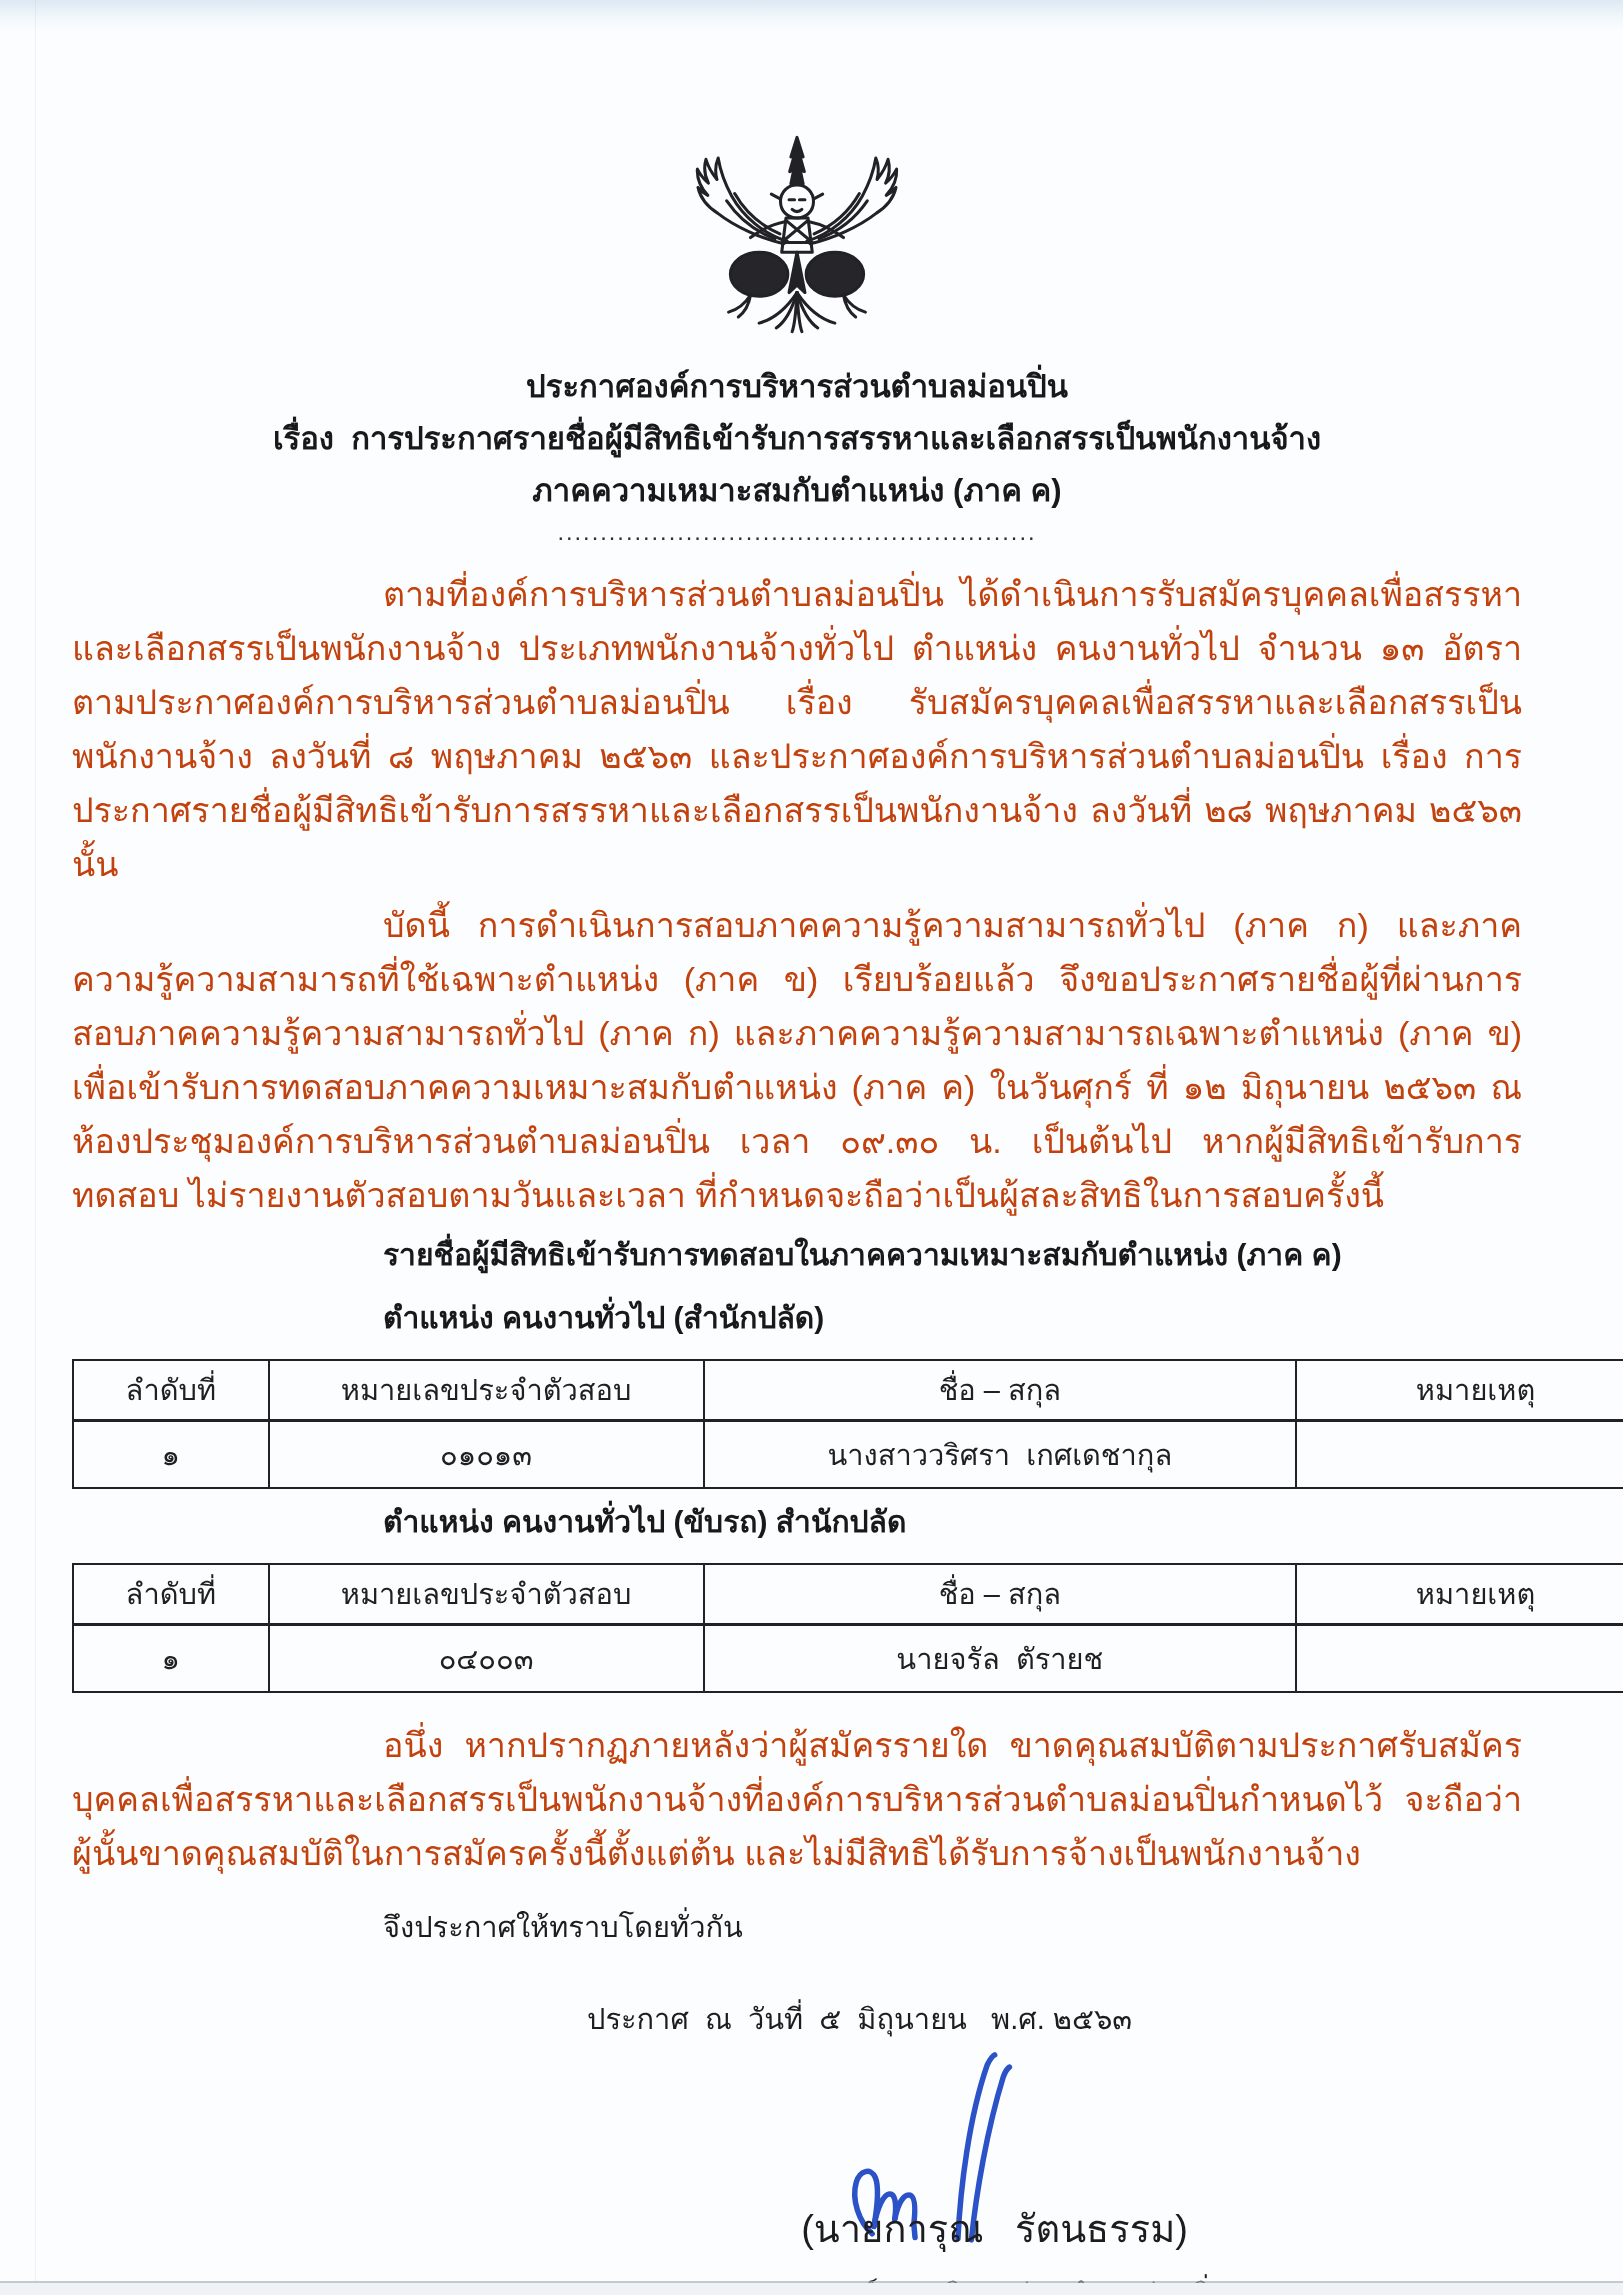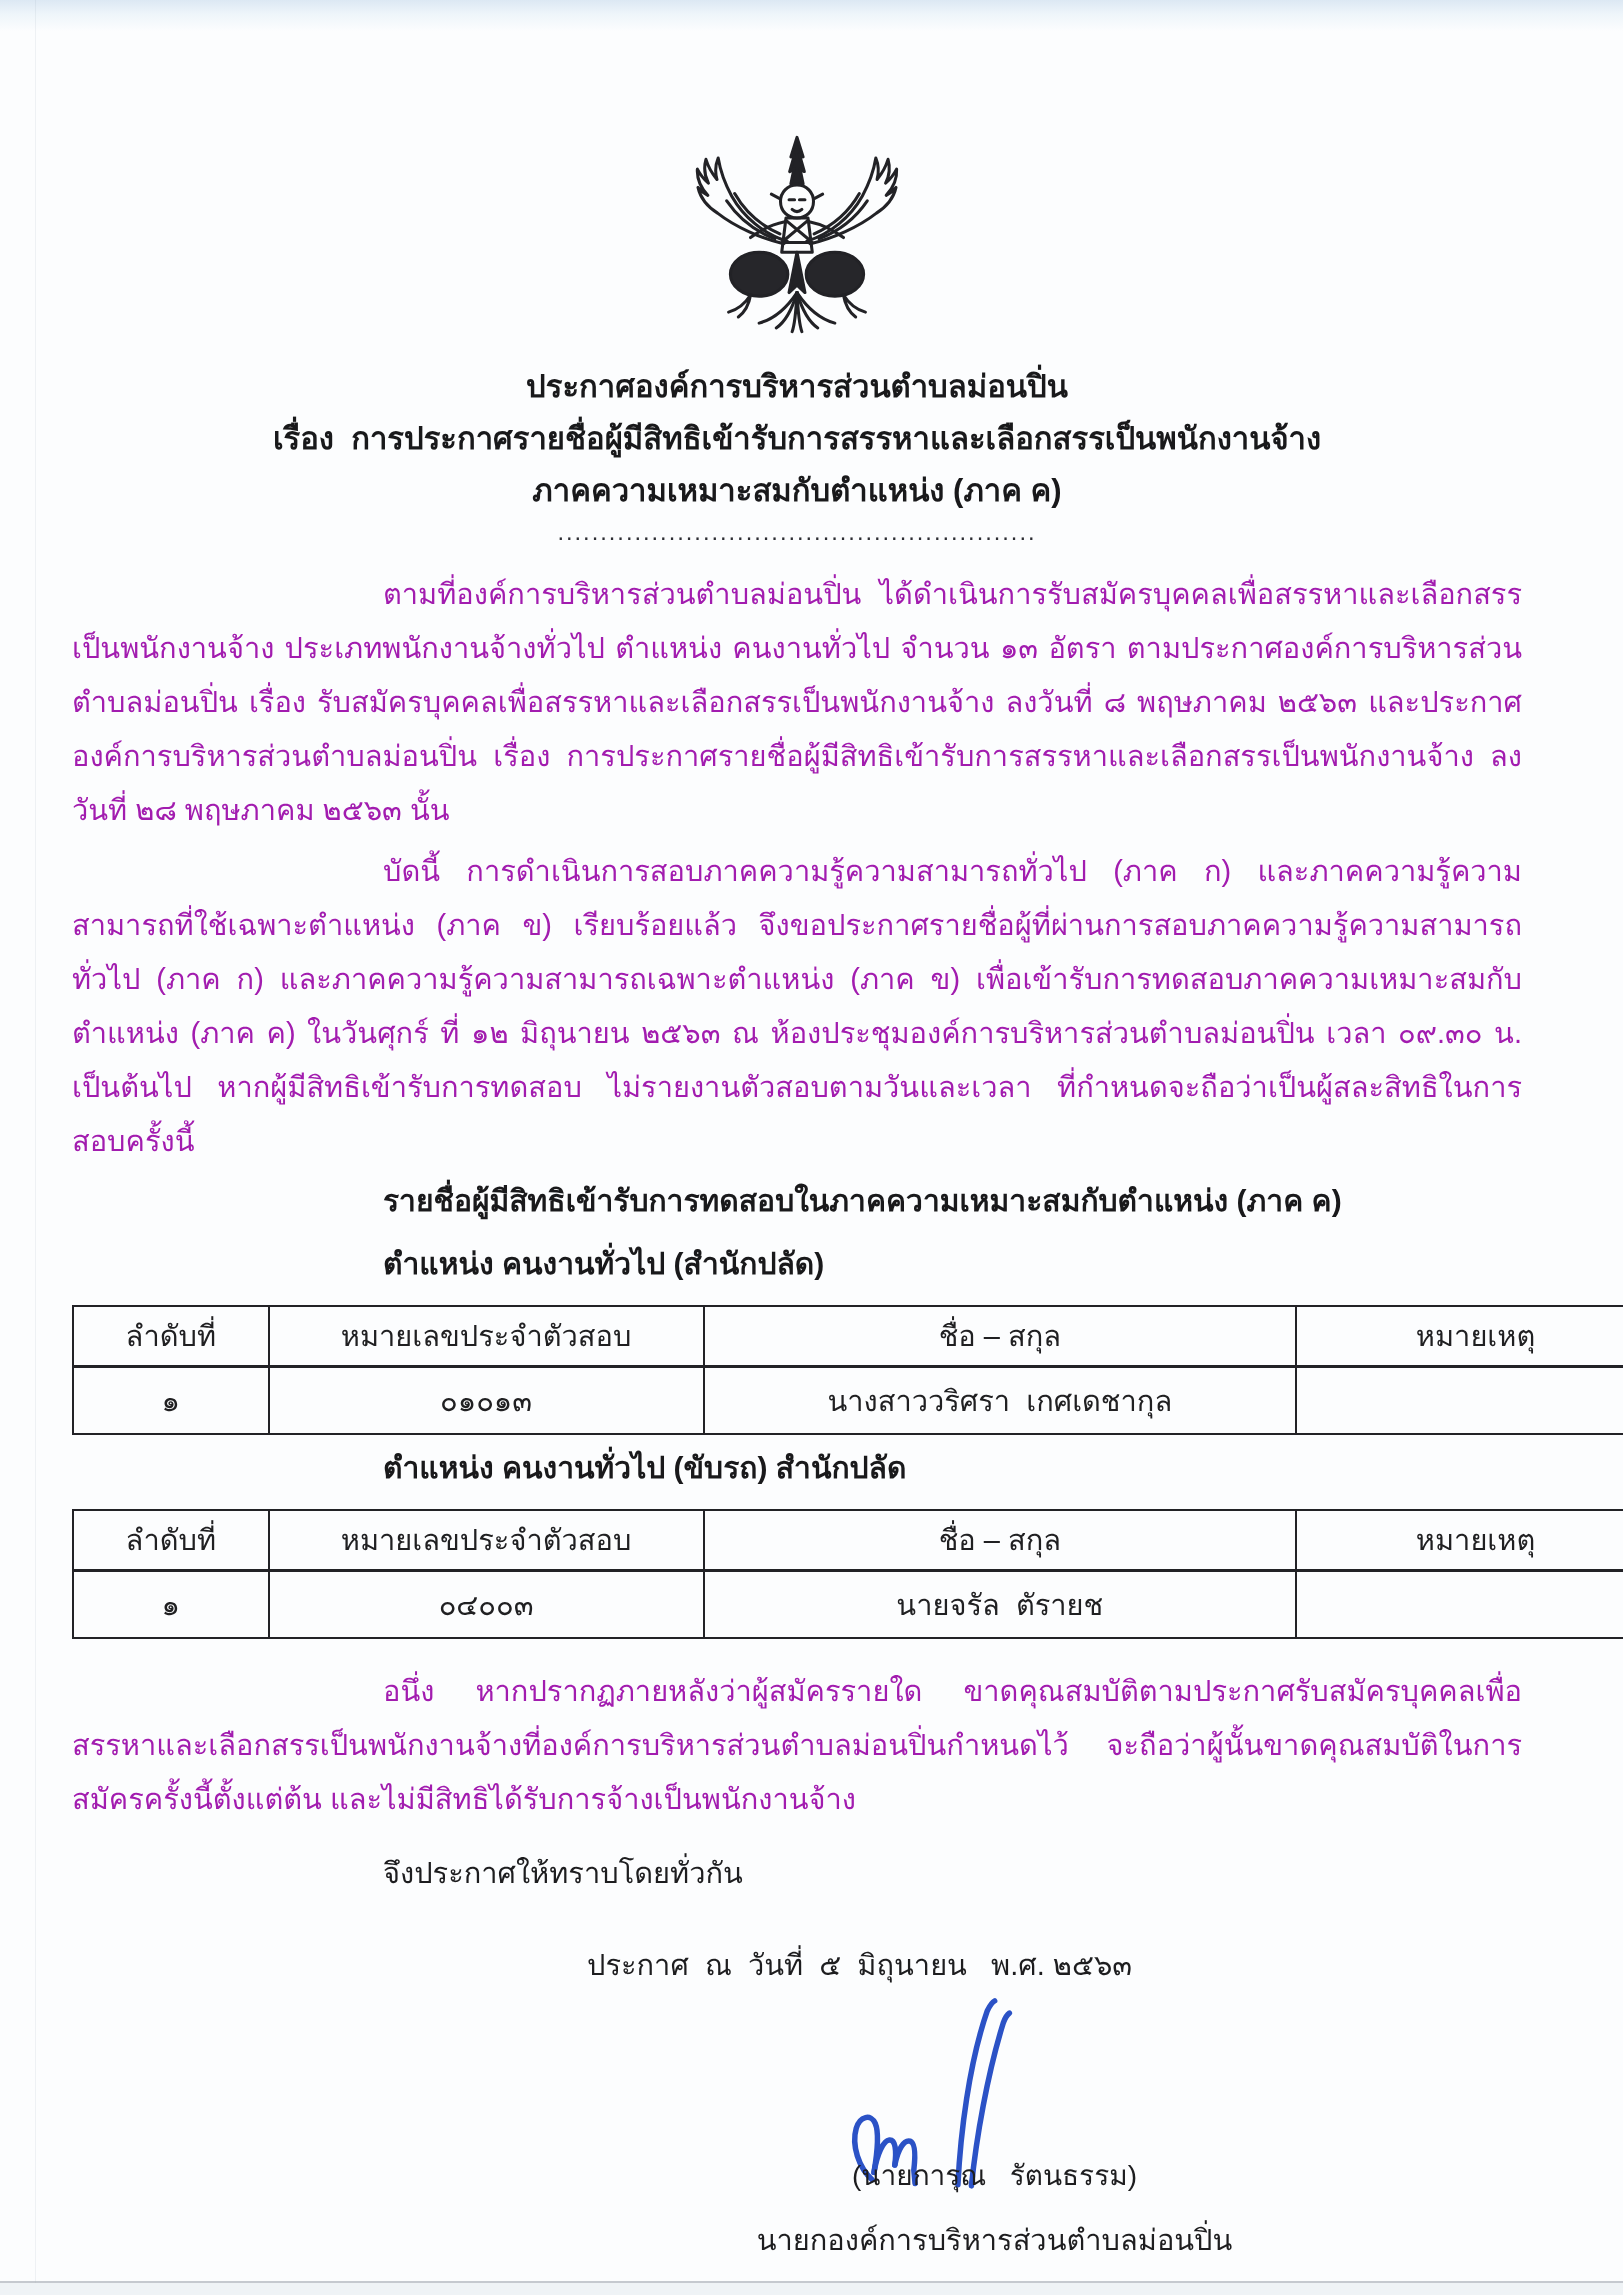--- a/index.html
+++ b/index.html
@@ -18,21 +18,21 @@
   .scan-left{position:absolute;left:35px;top:0;bottom:0;width:1.3px;background:rgba(140,155,170,.12);}
 
   .content{position:absolute;left:72px;top:0;width:1450px;}
 
   .emblem-wrap{margin-top:130px;height:222px;display:flex;justify-content:center;align-items:flex-start;}
 
   .title-block{margin-top:9.2px;text-align:center;font-weight:bold;font-size:31px;line-height:52px;color:#19191b;}
   .title-line{white-space:pre-wrap;}
   .dots-row{text-align:center;height:35px;line-height:30px;font-size:23.6px;letter-spacing:2px;color:#2d2d33;overflow:hidden;}
 
-  .para{font-size:29px;line-height:54px;text-align:justify;text-indent:311px;color:#a21caf;}
+  .para{font-size:34px;line-height:54px;text-align:justify;text-indent:311px;color:#c2410c;}
   .p1{margin:14.4px 0 0 0;}
   .p2{margin:7.9px 0 0 0;}
   .p3{margin:25px 0 0 0;}
 
   .bold-heading{margin:11.8px 0 0 311px;font-size:30px;line-height:41px;font-weight:bold;color:#19191b;}
   .subhead{margin-top:22px;}
   .subhead2{}
 
   table.roster{border-collapse:collapse;margin-top:21px;width:1584px;background:transparent;}
   table.roster,
@@ -45,21 +45,21 @@
   table.roster td{
     font-size:29px;height:65px;text-align:center;vertical-align:middle;padding:0 5.2px;
     white-space:pre-wrap;color:#202022;
   }
 
   .closing-notice{margin:19.6px 0 0 0;font-size:29px;line-height:54px;text-indent:311px;}
   .date-line{margin:38px 0 0 515px;font-size:29px;line-height:54px;white-space:pre-wrap;}
 
   .sign-block{margin:3.9px 0 0 543px;width:759px;text-align:center;}
   .sig-svg{display:block;margin:0 auto 0 196px;}
-  .signer-name{font-size:28px;line-height:43px;white-space:pre-wrap;margin-top:-38px;}
+  .signer-name{font-size:38px;line-height:43px;white-space:pre-wrap;margin-top:-38px;}
   .signer-title{font-size:29px;line-height:43px;margin-top:22px;}
 </style>
 </head>
 <body>
 
 <div class="page">
   <div class="scan-top"></div>
   <div class="scan-left"></div>
 
   <div class="content">

